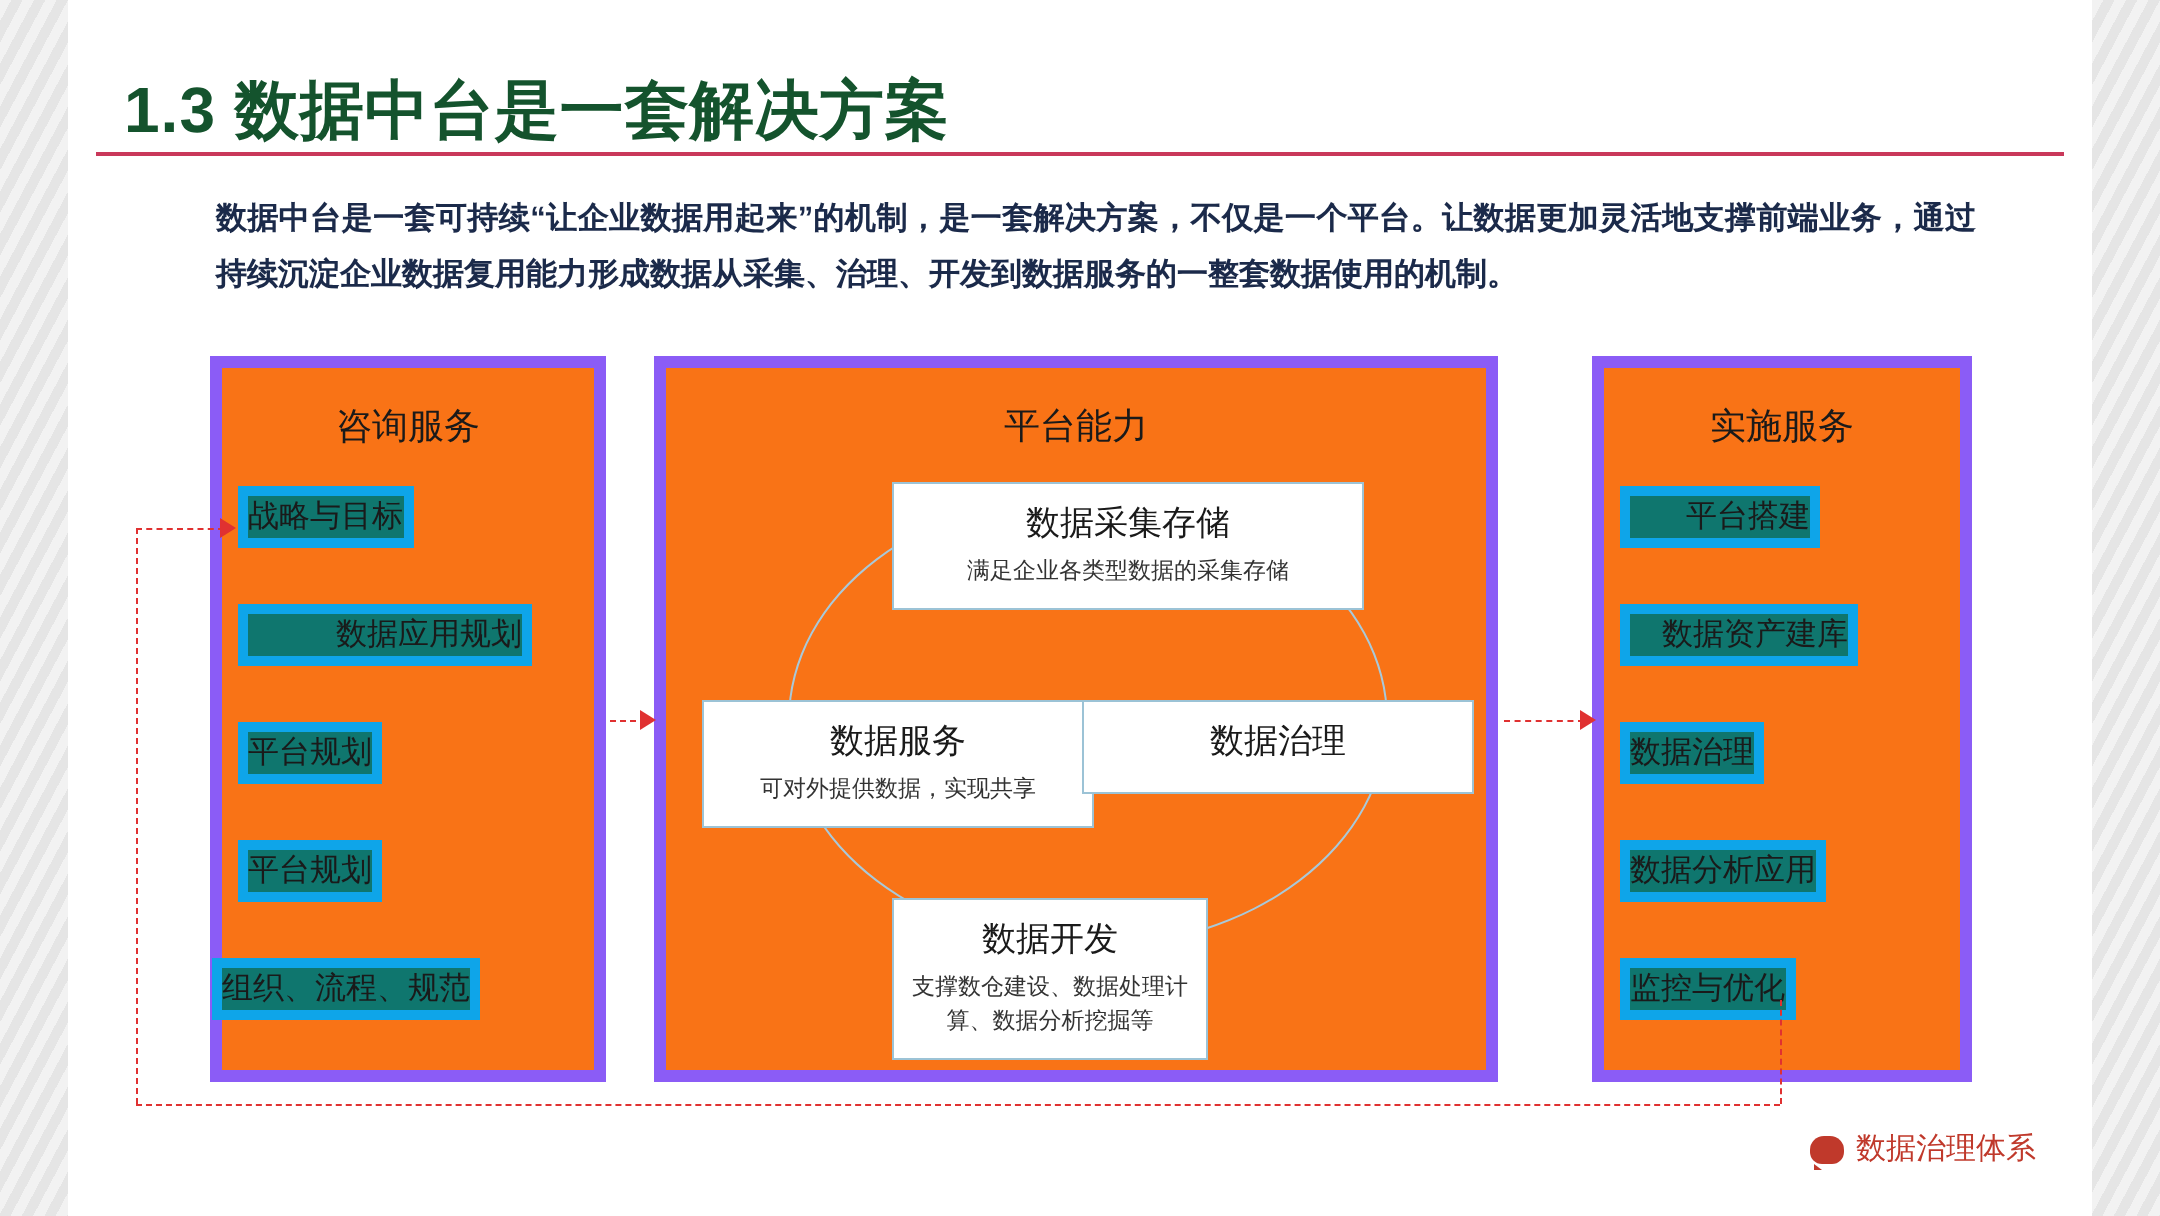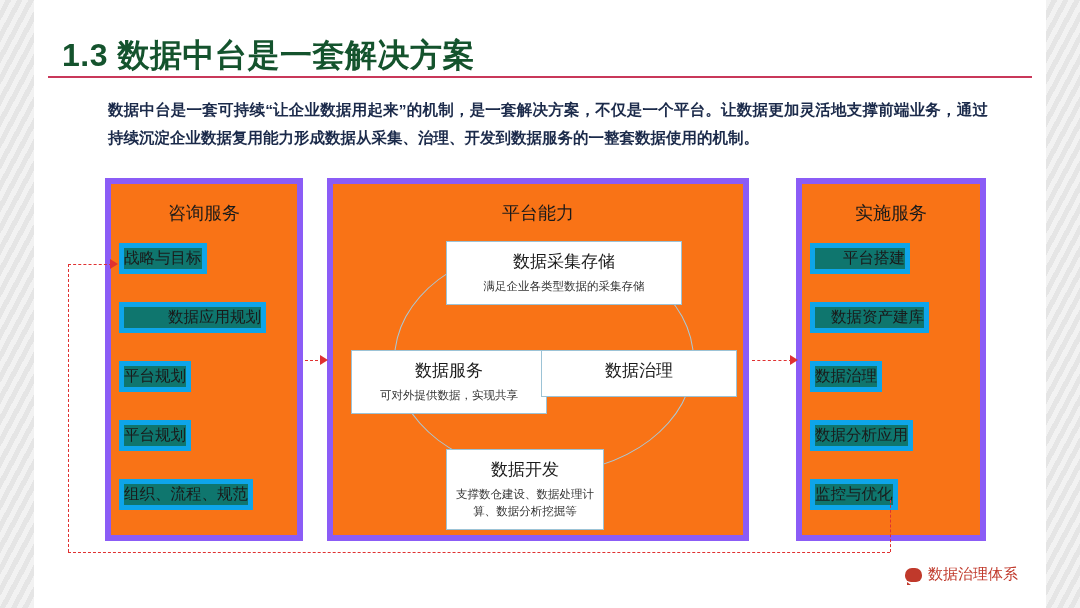--- a/index.html
+++ b/index.html
@@ -185,21 +185,21 @@
 
 <div class="diagram">
 
   <div class="panel panel-left">
     <div class="panel-title">咨询服务</div>
   </div>
   <div class="item-box" style="left:57px; top:65px;">战略与目标</div>
   <div class="item-box" style="left:57px; top:124px;padding-left:44px;">数据应用规划</div>
   <div class="item-box" style="left:57px; top:183px;">平台规划</div>
   <div class="item-box" style="left:57px; top:242px;">平台规划</div>
-  <div class="item-box" style="left:57px; top:301px;">组织、流程、规范</div>
+  <div class="item-box" style="left:44px; top:301px;">组织、流程、规范</div>
 
   <div class="panel panel-center">
     <div class="panel-title">平台能力</div>
     <div class="center-ellipse"></div>
 
     <div class="cap cap-top">
       <div class="cap-title">数据采集存储</div>
       <div class="cap-desc">满足企业各类型数据的采集存储</div>
     </div>
     <div class="cap cap-left">

